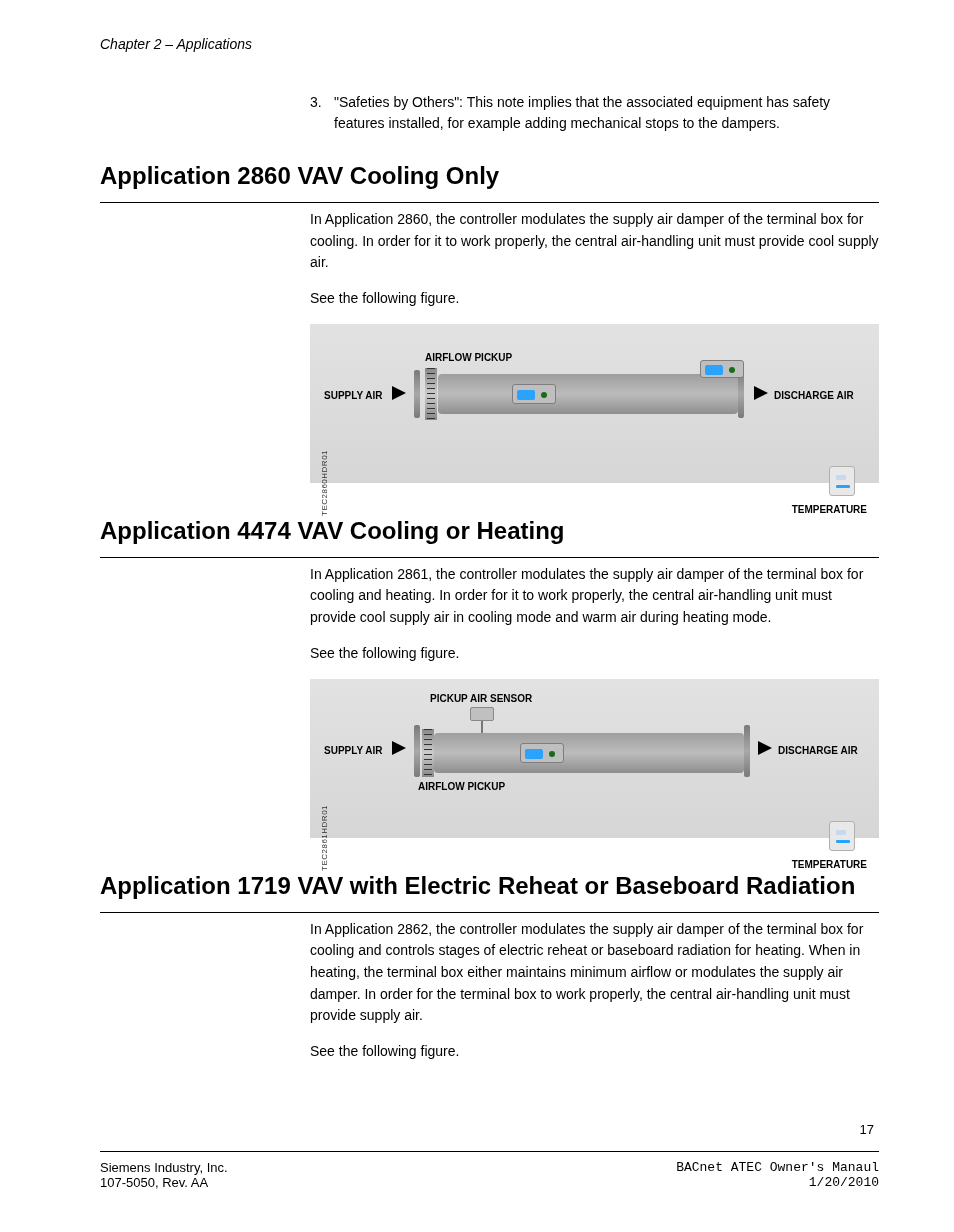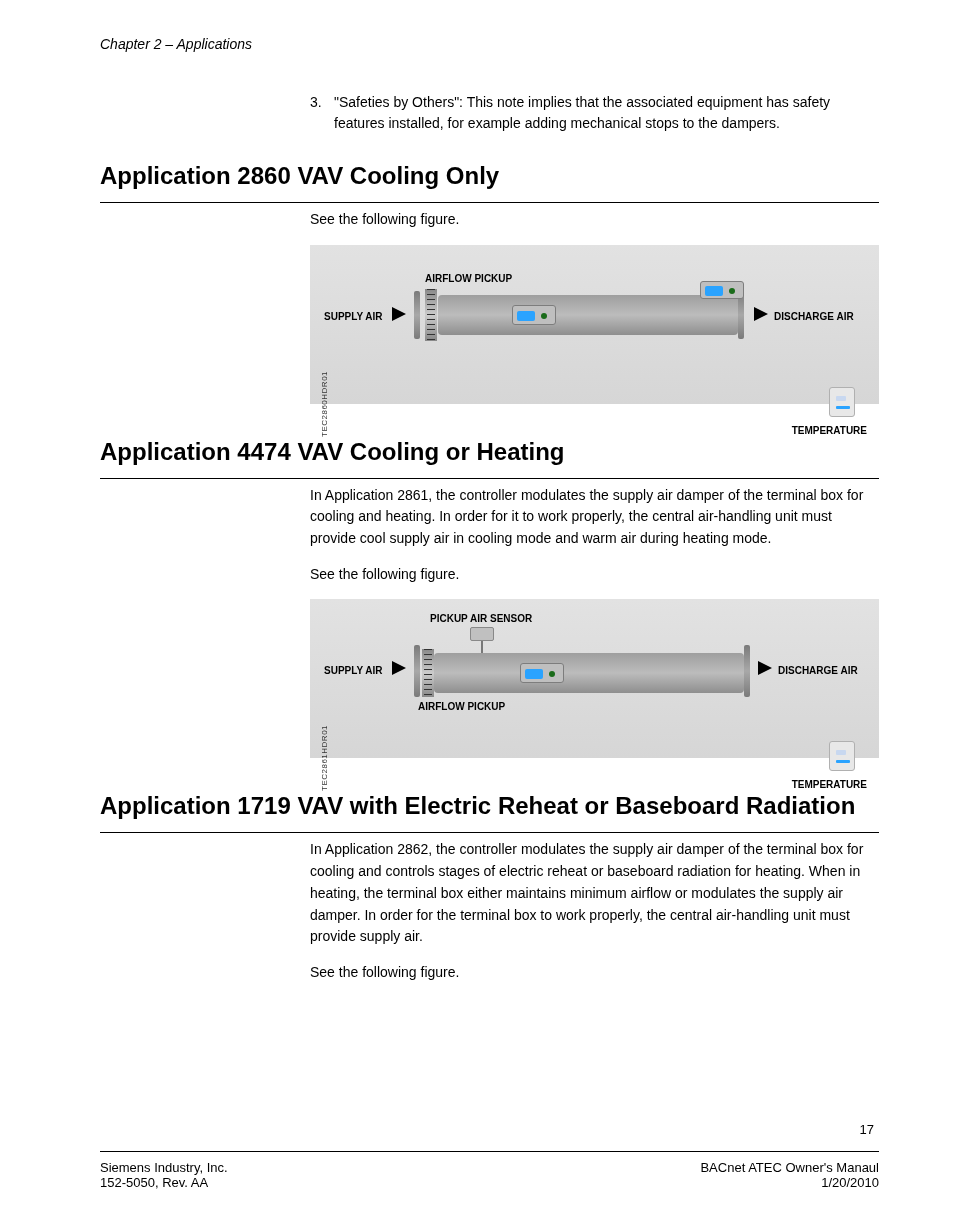--- a/index.html
+++ b/index.html
@@ -109,36 +109,37 @@
   }
   .sensor-stem{position:absolute;width:2px;height:16px;background:#777;}
   .page-num{
     position:absolute;right:80px;bottom:95px;font-size:13px;
   }
   .footer{
     position:absolute;left:100px;right:75px;bottom:42px;
     border-top:1px solid #000;padding-top:8px;
     display:flex;justify-content:space-between;font-size:13px;
   }
-  .footer .right{text-align:right;}
+  .footer .right{text-align:right;font-family:Liberation Mono, monospace;}
 </style>
 </head>
 <body>
 
 <div class="chapter-header">Chapter 2 – Applications</div>
 
 <div class="content-block">
   <div class="list-item">
     <div class="list-num">3.</div>
     <div class="list-text">"Safeties by Others": This note implies that the associated equipment has safety features installed, for example adding mechanical stops to the dampers.</div>
   </div>
 </div>
 
 <h2 class="section-heading">Application 2860 VAV Cooling Only</h2>
 <div class="content-block">
+  <p class="para">In Application 2860, the controller modulates the supply air damper of the terminal box for cooling. In order for it to work properly, the central air-handling unit must provide cool supply air.</p>
   <p class="para">See the following figure.</p>
 
   <div class="figure">
     <span class="fig-label" style="left:115px;top:28px;">AIRFLOW PICKUP</span>
     <span class="fig-label" style="left:14px;top:66px;">SUPPLY AIR</span>
     <span class="arrow-right" style="position:absolute;left:82px;top:62px;"></span>
     <div class="flange" style="left:104px;top:46px;height:48px;"></div>
     <div class="ruler" style="left:115px;top:44px;height:52px;"></div>
     <div class="duct-body" style="left:128px;top:50px;width:300px;height:40px;"></div>
     <div class="flange" style="left:428px;top:46px;height:48px;"></div>
@@ -190,19 +191,19 @@
 <div class="content-block">
   <p class="para">In Application 2862, the controller modulates the supply air damper of the terminal box for cooling and controls stages of electric reheat or baseboard radiation for heating. When in heating, the terminal box either maintains minimum airflow or modulates the supply air damper. In order for the terminal box to work properly, the central air-handling unit must provide supply air.</p>
   <p class="para">See the following figure.</p>
 </div>
 
 <div class="page-num">17</div>
 
 <div class="footer">
   <div class="left">
     <div>Siemens Industry, Inc.</div>
-    <div>152-5050, Rev. AA</div>
+    <div>107-5050, Rev. AA</div>
   </div>
   <div class="right">
     <div>BACnet ATEC Owner's Manaul</div>
     <div>1/20/2010</div>
   </div>
 </div>
 
 </body></html>

